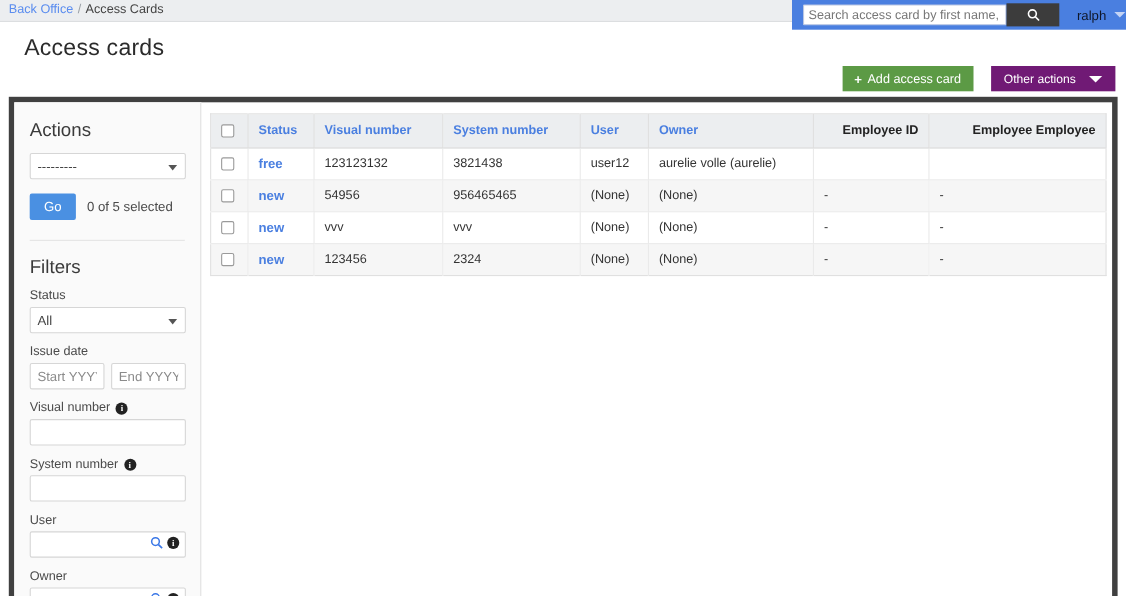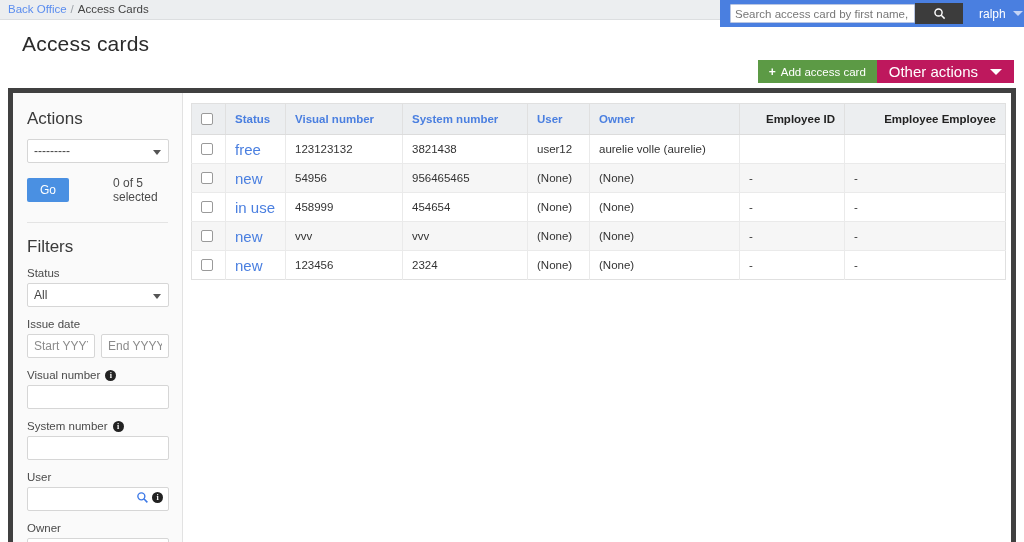--- a/index.html
+++ b/index.html
@@ -36,21 +36,21 @@
     padding:0 4px;box-sizing:border-box;outline:none;
   }
   .search-input::placeholder{color:#777;}
   .search-btn{
     width:48px;height:21px;background:#3c3c3c;border:none;
     color:#fff;cursor:pointer;display:flex;align-items:center;justify-content:center;
     padding:0;
   }
   .search-btn svg{display:block;}
   .user-menu{
-    margin-left:16px;color:#ffffff;font-size:12px;display:flex;align-items:center;
+    margin-left:16px;color:#0f172a;font-size:12px;display:flex;align-items:center;
     cursor:pointer;white-space:nowrap;
   }
   .user-menu .caret{
     margin-left:7px;width:0;height:0;border-left:5px solid transparent;
     border-right:5px solid transparent;border-top:5px solid #c4d4f5;
   }
 
   
   .page-title{
     position:absolute;left:22px;top:32px;font-size:21px;color:#2b2b2b;
@@ -58,22 +58,22 @@
   }
 
   
   .obj-tools{position:absolute;right:10px;top:60px;display:flex;height:23px;}
   .btn-add{
     background:#5c9a45;color:#fff;font-size:11.5px;padding:0 11px;
     display:flex;align-items:center;cursor:pointer;white-space:nowrap;
   }
   .btn-add .plus{margin-right:5px;font-weight:bold;font-size:12px;}
   .btn-other{
-    background:#be185d;color:#fff;font-size:15px;padding:0 12px;
-    display:flex;align-items:center;cursor:pointer;white-space:nowrap;
+    background:#701a75;color:#fff;font-size:11px;padding:0 12px;
+    display:flex;align-items:center;cursor:pointer;white-space:nowrap;margin-left:16px;
   }
   .btn-other .caret{
     margin-left:12px;width:0;height:0;border-left:6px solid transparent;
     border-right:6px solid transparent;border-top:6px solid #ffffff;
   }
 
   
   .card{
     position:absolute;left:8px;top:88px;width:1008px;height:491px;
     background:#fff;border:5px solid #404040;box-sizing:border-box;
@@ -89,21 +89,21 @@
     width:142px;height:24px;border:1px solid #d6d6d6;background:#fff;
     border-radius:2px;box-sizing:border-box;position:relative;
     display:flex;align-items:center;padding:0 6px;font-size:12px;color:#444;
     cursor:pointer;
   }
   .select .caret{
     position:absolute;right:7px;top:10px;width:0;height:0;
     border-left:4px solid transparent;border-right:4px solid transparent;
     border-top:5px solid #555;
   }
-  .go-row{display:flex;align-items:center;margin-top:13px;gap:34px;}
+  .go-row{display:flex;align-items:center;margin-top:13px;}
   .go-btn{
     background:#4a90e2;color:#fff;border:none;font-family:inherit;
     font-size:12px;padding:5px 13px;border-radius:2px;cursor:pointer;
   }
   .sel-count{margin-left:10px;font-size:12px;color:#4a4a4a;}
   .divider{height:1px;background:#e4e4e4;margin:18px 0 14px 0;}
   .f-label{font-size:11.5px;color:#4a4a4a;margin:0 0 4px 0;display:flex;align-items:center;}
   .f-label .info{margin-left:5px;}
   .fblock{margin-top:11px;}
   .txt{
@@ -137,21 +137,21 @@
   thead th.plain{color:#222;text-align:right;}
   thead th:last-child{border-right:none;}
   tbody td{
     height:29px;border-right:1px solid #eaeaea;border-bottom:1px solid #eaeaea;
     padding:0 9px;font-size:11.5px;color:#333;box-sizing:border-box;
     white-space:nowrap;overflow:hidden;
   }
   tbody td:last-child{border-right:none;}
   tbody tr:nth-child(even){background:#f6f6f6;}
   tbody tr:last-child td{border-bottom:none;}
-  td.status a{color:#4a7fe0;text-decoration:none;font-weight:normal;font-size:15px;}
+  td.status a{color:#4a7fe0;text-decoration:none;font-weight:bold;font-size:12px;}
   .cb{
     width:12px;height:12px;border:1px solid #9a9a9a;border-radius:2px;background:#fff;
     display:inline-block;vertical-align:middle;box-sizing:border-box;cursor:pointer;
   }
   .col-cb{width:34px;}
   .col-status{width:60px;}
   .col-visual{width:117px;}
   .col-system{width:125px;}
   .col-user{width:62px;}
   .col-owner{width:150px;}
@@ -308,30 +308,20 @@
           <td class="col-status status"><a href="#">new</a></td>
           <td class="col-visual">54956</td>
           <td class="col-system">956465465</td>
           <td class="col-user">(None)</td>
           <td class="col-owner">(None)</td>
           <td class="col-eid">-</td>
           <td class="col-ecomp">-</td>
         </tr>
         <tr>
           <td class="col-cb"><span class="cb"></span></td>
-          <td class="col-status status"><a href="#">in use</a></td>
-          <td class="col-visual">458999</td>
-          <td class="col-system">454654</td>
-          <td class="col-user">(None)</td>
-          <td class="col-owner">(None)</td>
-          <td class="col-eid">-</td>
-          <td class="col-ecomp">-</td>
-        </tr>
-        <tr>
-          <td class="col-cb"><span class="cb"></span></td>
           <td class="col-status status"><a href="#">new</a></td>
           <td class="col-visual">vvv</td>
           <td class="col-system">vvv</td>
           <td class="col-user">(None)</td>
           <td class="col-owner">(None)</td>
           <td class="col-eid">-</td>
           <td class="col-ecomp">-</td>
         </tr>
         <tr>
           <td class="col-cb"><span class="cb"></span></td>

